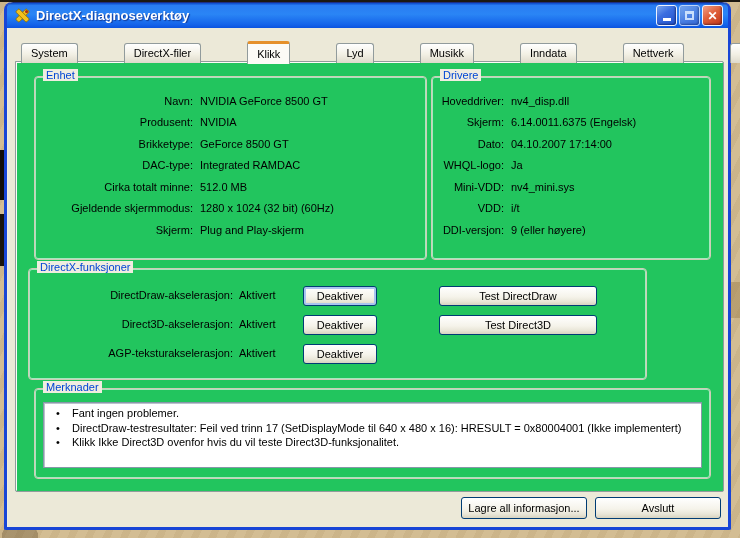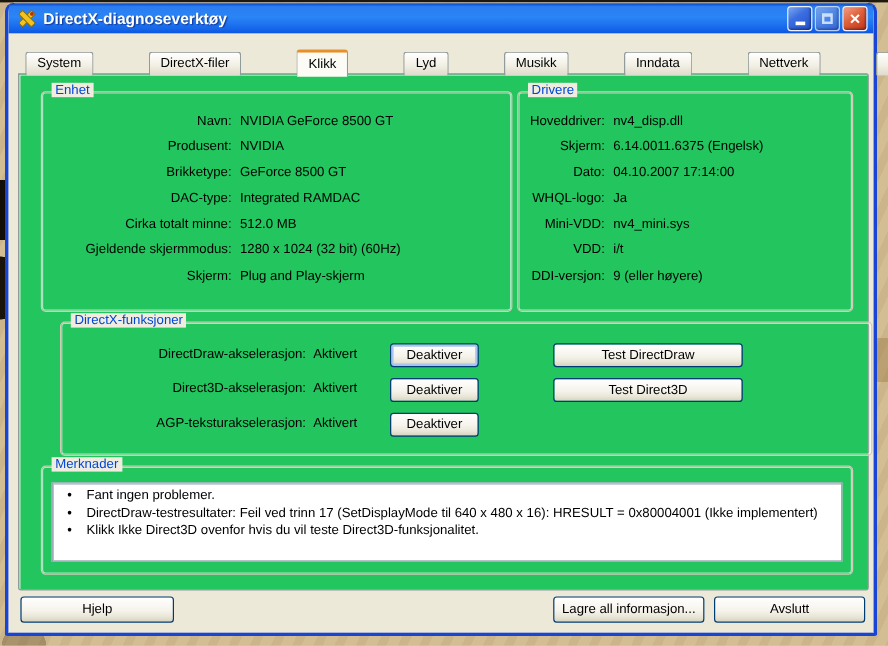--- a/index.html
+++ b/index.html
@@ -239,21 +239,21 @@
                 <span class="kv-label">VDD:</span>
                 <span class="kv-value">i/t</span>
               </div>
             <div class="kv-row">
                 <span class="kv-label">DDI-versjon:</span>
                 <span class="kv-value">9 (eller høyere)</span>
               </div>
           </div>
         </div>
 
-        <div class="group" style="left:34px; top:206px; width:677px; height:112px;">
+        <div class="group" style="left:12px; top:206px; width:619px; height:112px;">
           <span class="group-label">DirectX-funksjoner</span>
 
           <div class="feat-row" style="top:17px;">
             <span class="feat-label">DirectDraw-akselerasjon:</span>
             <span class="feat-status">Aktivert</span>
             <div class="xpbtn btn-toggle focused">Deaktiver</div>
             <div class="xpbtn btn-test">Test DirectDraw</div>
           </div>
 
           <div class="feat-row" style="top:46px;">
@@ -283,19 +283,18 @@
               </div>
             <div class="note-item">
                 <span class="note-bullet">•</span>
                 <span class="note-text">Klikk Ikke Direct3D ovenfor hvis du vil teste Direct3D-funksjonalitet.</span>
               </div>
           </div>
         </div>
 
       </div>
 
-      <div class="footer-btn" id="btn-help">Hjelp</div>
       <div class="footer-btn" id="btn-save">Lagre all informasjon...</div>
       <div class="footer-btn" id="btn-exit">Avslutt</div>
 
     </div>
   </div>
 </div>
 
 </body></html>

